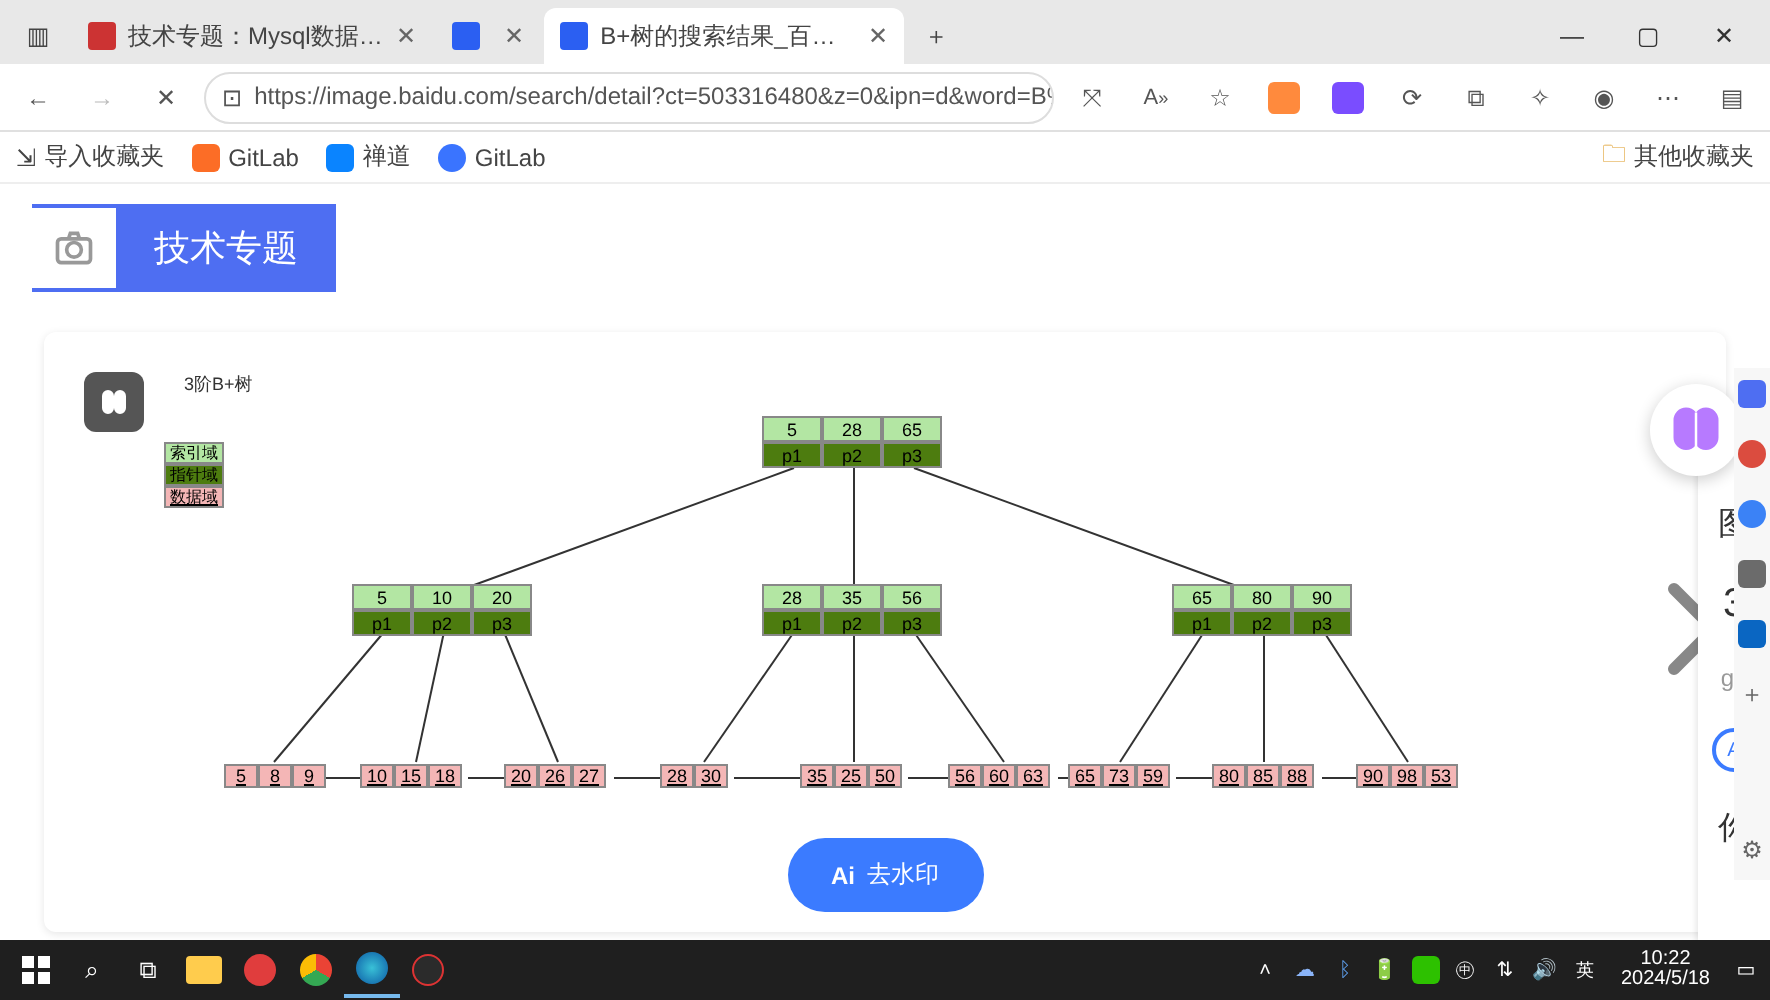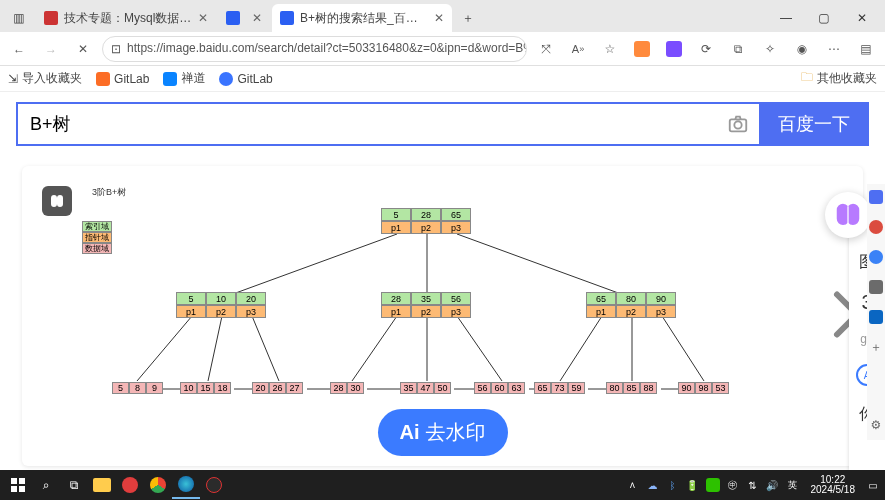--- a/index.html
+++ b/index.html
@@ -37,34 +37,34 @@
   .search-cam { display:flex; align-items:center; padding:0 10px; border-top:2px solid #4e6ef2; border-bottom:2px solid #4e6ef2; }
   .search-btn { width:110px; background:#4e6ef2; color:#fff; font-size:18px; display:flex; align-items:center; justify-content:center; cursor:pointer; }
   
   .viewer { margin:14px 22px 0; height:300px; background:#fff; border-radius:6px; box-shadow:0 1px 4px rgba(0,0,0,.1); position:relative; }
   .diagram { position:absolute; left:90px; top:10px; width:640px; height:280px; }
   
   
   .node { position:absolute; display:flex; }
   .cell { border:1px solid #888; display:flex; align-items:center; justify-content:center; font-size:9px; }
   .idx { background:#b3e6a3; } 
-  .ptr { background:#fdba74;text-align:right; } 
-  .leaf { background:#f4b6b6; } 
+  .ptr { background:#4d7c0f;text-align:right; } 
+  .leaf { background:#f4b6b6;text-decoration:underline; } 
   .c30x13 { width:30px; height:13px; }
   .c17x12 { width:17px; height:12px; }
   
   .legend { position:absolute; left:60px; top:55px; }
   .legend .cell { width:30px; height:11px; font-size:8px; }
   
   .brain-card { position:absolute; left:20px; top:20px; width:30px; height:30px; background:#555; border-radius:6px; display:flex; align-items:center; justify-content:center; }
   .dia-title { position:absolute; left:70px; top:20px; font-size:9px; color:#333; }
   
   .next-arrow { position:absolute; right:-4px; top:50%; transform:translateY(-50%); cursor:pointer; }
   
-  .watermark-btn { position:absolute; left:50%; bottom:10px; transform:translateX(-50%); background:#3b7bff; color:#fff; padding:10px 22px; border-radius:24px; font-size:20px; display:flex; align-items:center; gap:6px; cursor:pointer; }
+  .watermark-btn { position:absolute; left:50%; bottom:10px; transform:translateX(-50%); background:#3b7bff; color:#fff; padding:10px 22px; border-radius:24px; font-size:12px; display:flex; align-items:center; gap:6px; cursor:pointer; }
   
   .side-panel { position:absolute; right:0; top:120px; width:36px; height:260px; background:#fff; box-shadow:-1px 0 3px rgba(0,0,0,.1); display:flex; flex-direction:column; align-items:center; padding-top:40px; gap:18px; font-size:16px; color:#333; }
   .floating-brain { position:absolute; right:14px; top:100px; width:46px; height:46px; border-radius:50%; background:#fff; box-shadow:0 2px 8px rgba(0,0,0,.2); display:flex; align-items:center; justify-content:center; }
   
   .edge-bar { position:absolute; right:0; top:92px; width:18px; bottom:30px; background:#f7f7f7; display:flex; flex-direction:column; align-items:center; gap:16px; padding-top:6px; }
   .edge-ico { width:14px; height:14px; border-radius:3px; }
   
   
   .taskbar { position:absolute; bottom:0; left:0; right:0; height:30px; background:#1f1f1f; display:flex; align-items:center; padding:0 4px; }
   .tb-ico { width:28px; height:28px; display:flex; align-items:center; justify-content:center; cursor:pointer; }
@@ -146,32 +146,29 @@
   <div class="bm-item bm-right">
     <span style="color:#e0a030;">🗀</span>
     <span>其他收藏夹</span>
   </div>
 </div>
 
 <div class="page">
 
   <div class="search-row">
     <div class="search-box">
-      <div class="search-input">
-        <span>B+树</span>
-      </div>
       <div class="search-cam">
         <svg width="22" height="22" viewBox="0 0 24 24" fill="none" stroke="#999" stroke-width="2">
             <rect x="3" y="7" width="18" height="13" rx="2"></rect>
             <circle cx="12" cy="13" r="4"></circle>
             <path d="M9 7l1-3h4l1 3"></path>
           </svg>
       </div>
       <div class="search-btn">
-        <span>百度一下</span>
+        <span>技术专题</span>
       </div>
     </div>
   </div>
 
   <div class="viewer">
     <div class="brain-card">
       <svg width="18" height="18" viewBox="0 0 24 24" fill="#fff">
           <path d="M8 4a4 4 0 00-4 4v8a4 4 0 004 4 4 4 0 004-4V8a4 4 0 00-4-4zm8 0a4 4 0 00-4 4v8a4 4 0 004 4 4 4 0 004-4V8a4 4 0 00-4-4z"></path>
         </svg>
     </div>
@@ -275,21 +272,21 @@
           <div class="cell leaf c17x12">20</div>
           <div class="cell leaf c17x12">26</div>
           <div class="cell leaf c17x12">27</div>
         </div>
       <div class="node" style="left:218px;top:206px;">
           <div class="cell leaf c17x12">28</div>
           <div class="cell leaf c17x12">30</div>
         </div>
       <div class="node" style="left:288px;top:206px;">
           <div class="cell leaf c17x12">35</div>
-          <div class="cell leaf c17x12">47</div>
+          <div class="cell leaf c17x12">25</div>
           <div class="cell leaf c17x12">50</div>
         </div>
       <div class="node" style="left:362px;top:206px;">
           <div class="cell leaf c17x12">56</div>
           <div class="cell leaf c17x12">60</div>
           <div class="cell leaf c17x12">63</div>
         </div>
       <div class="node" style="left:422px;top:206px;">
           <div class="cell leaf c17x12">65</div>
           <div class="cell leaf c17x12">73</div>

